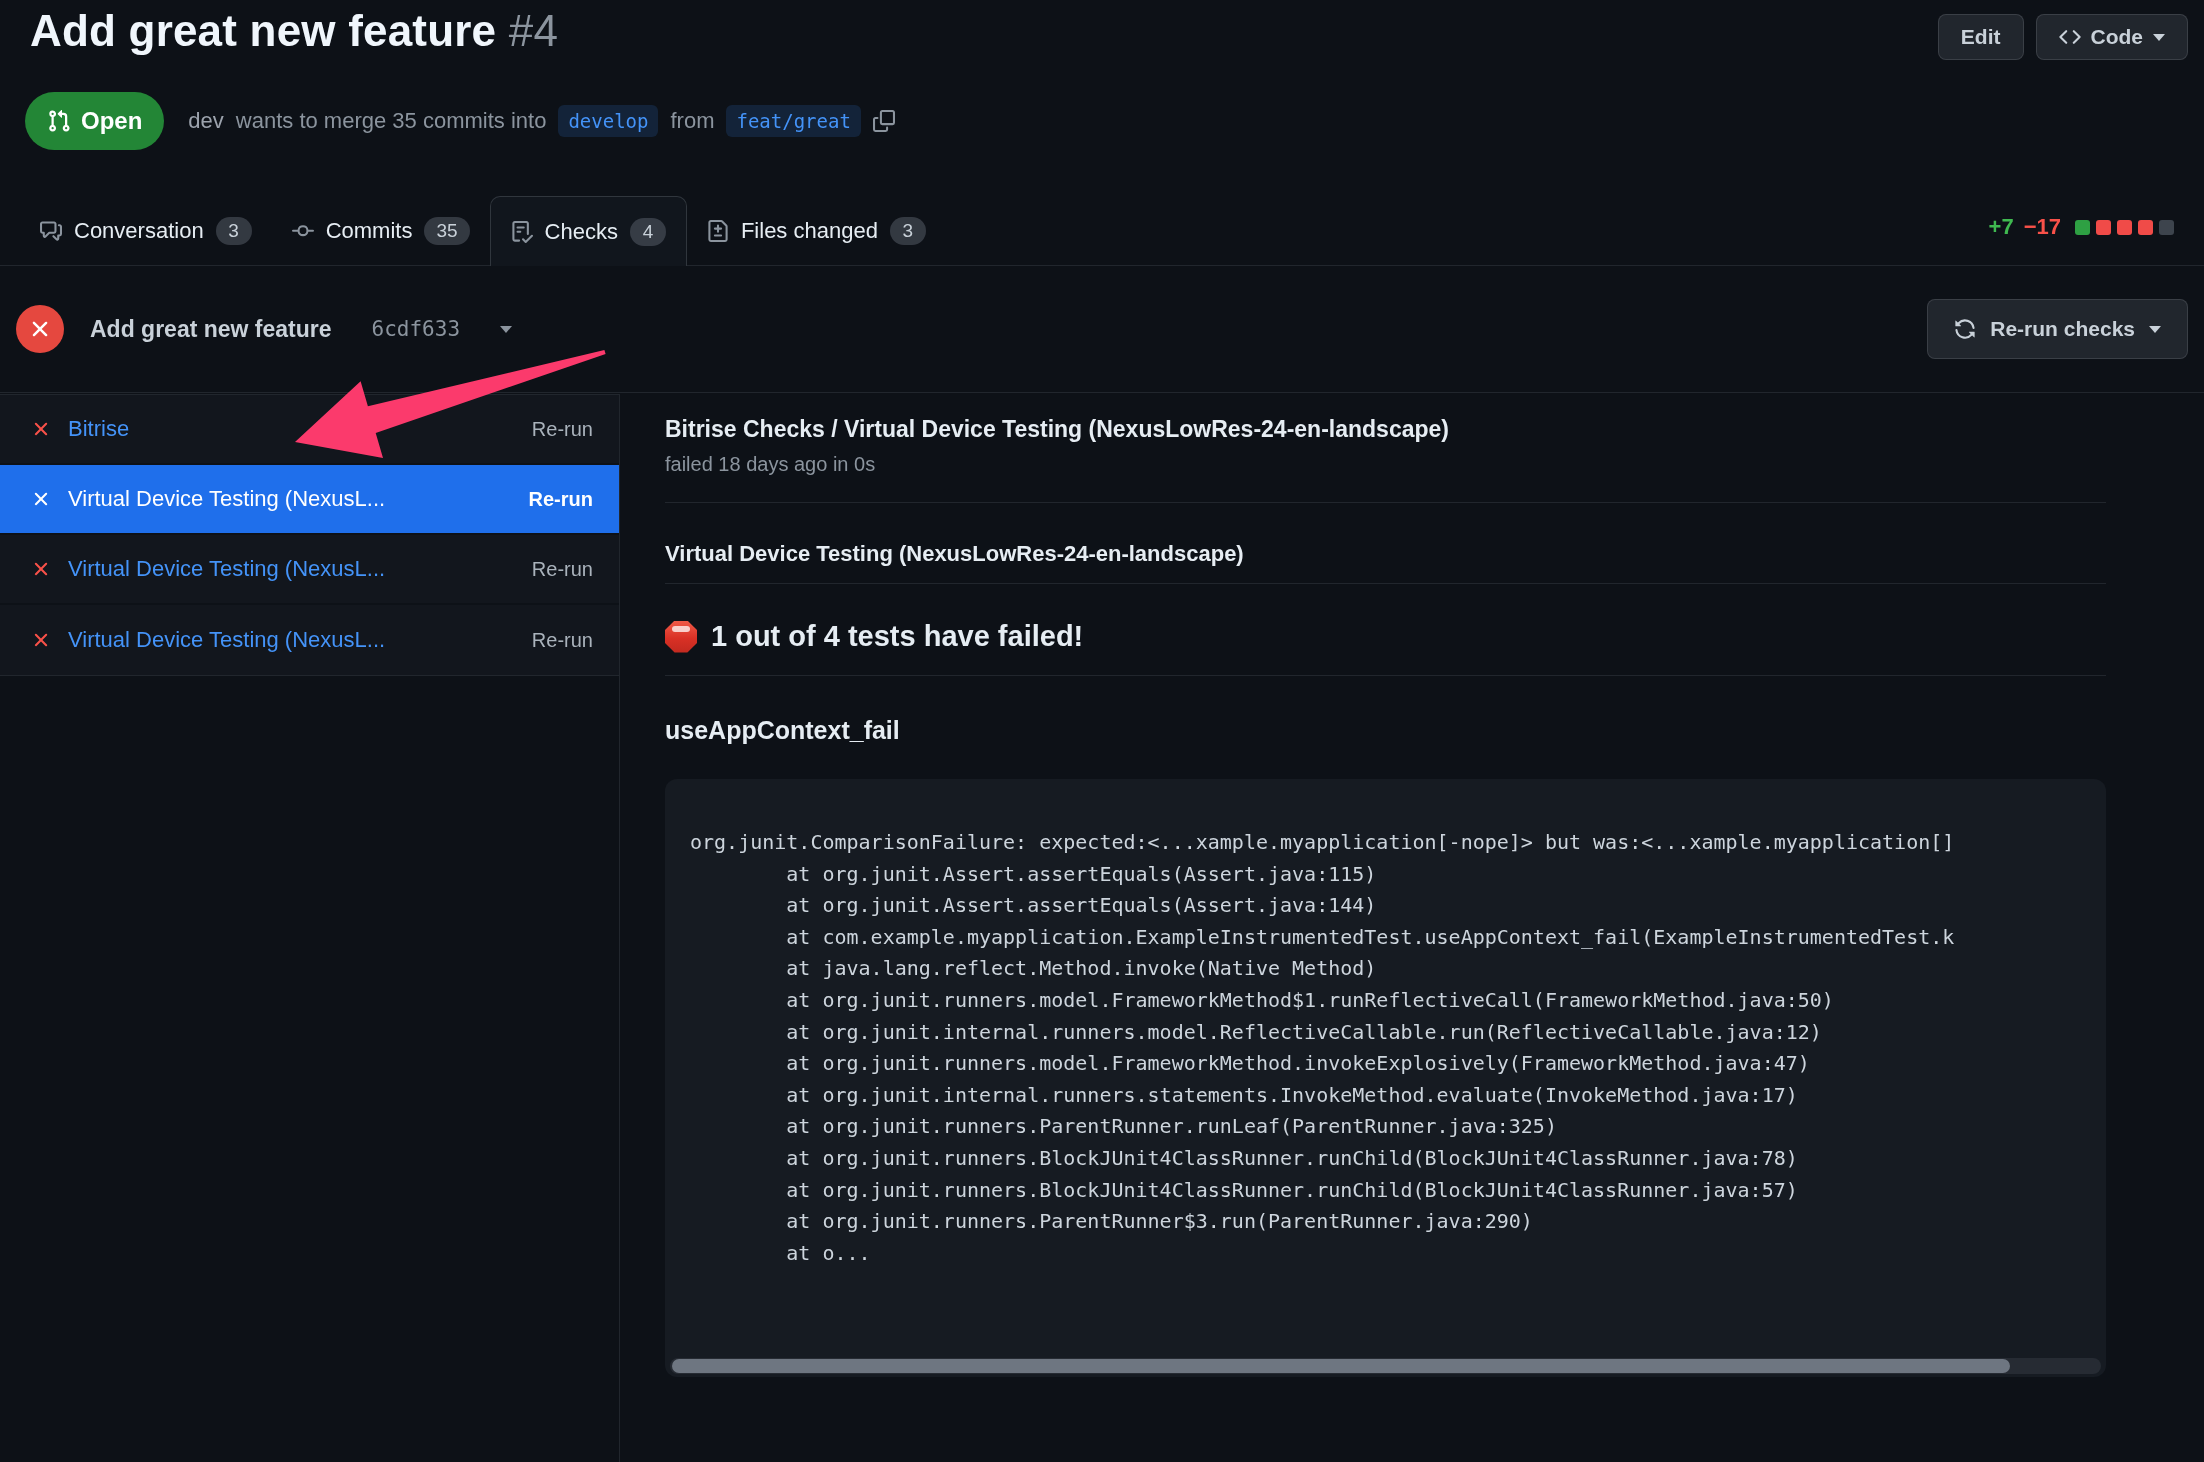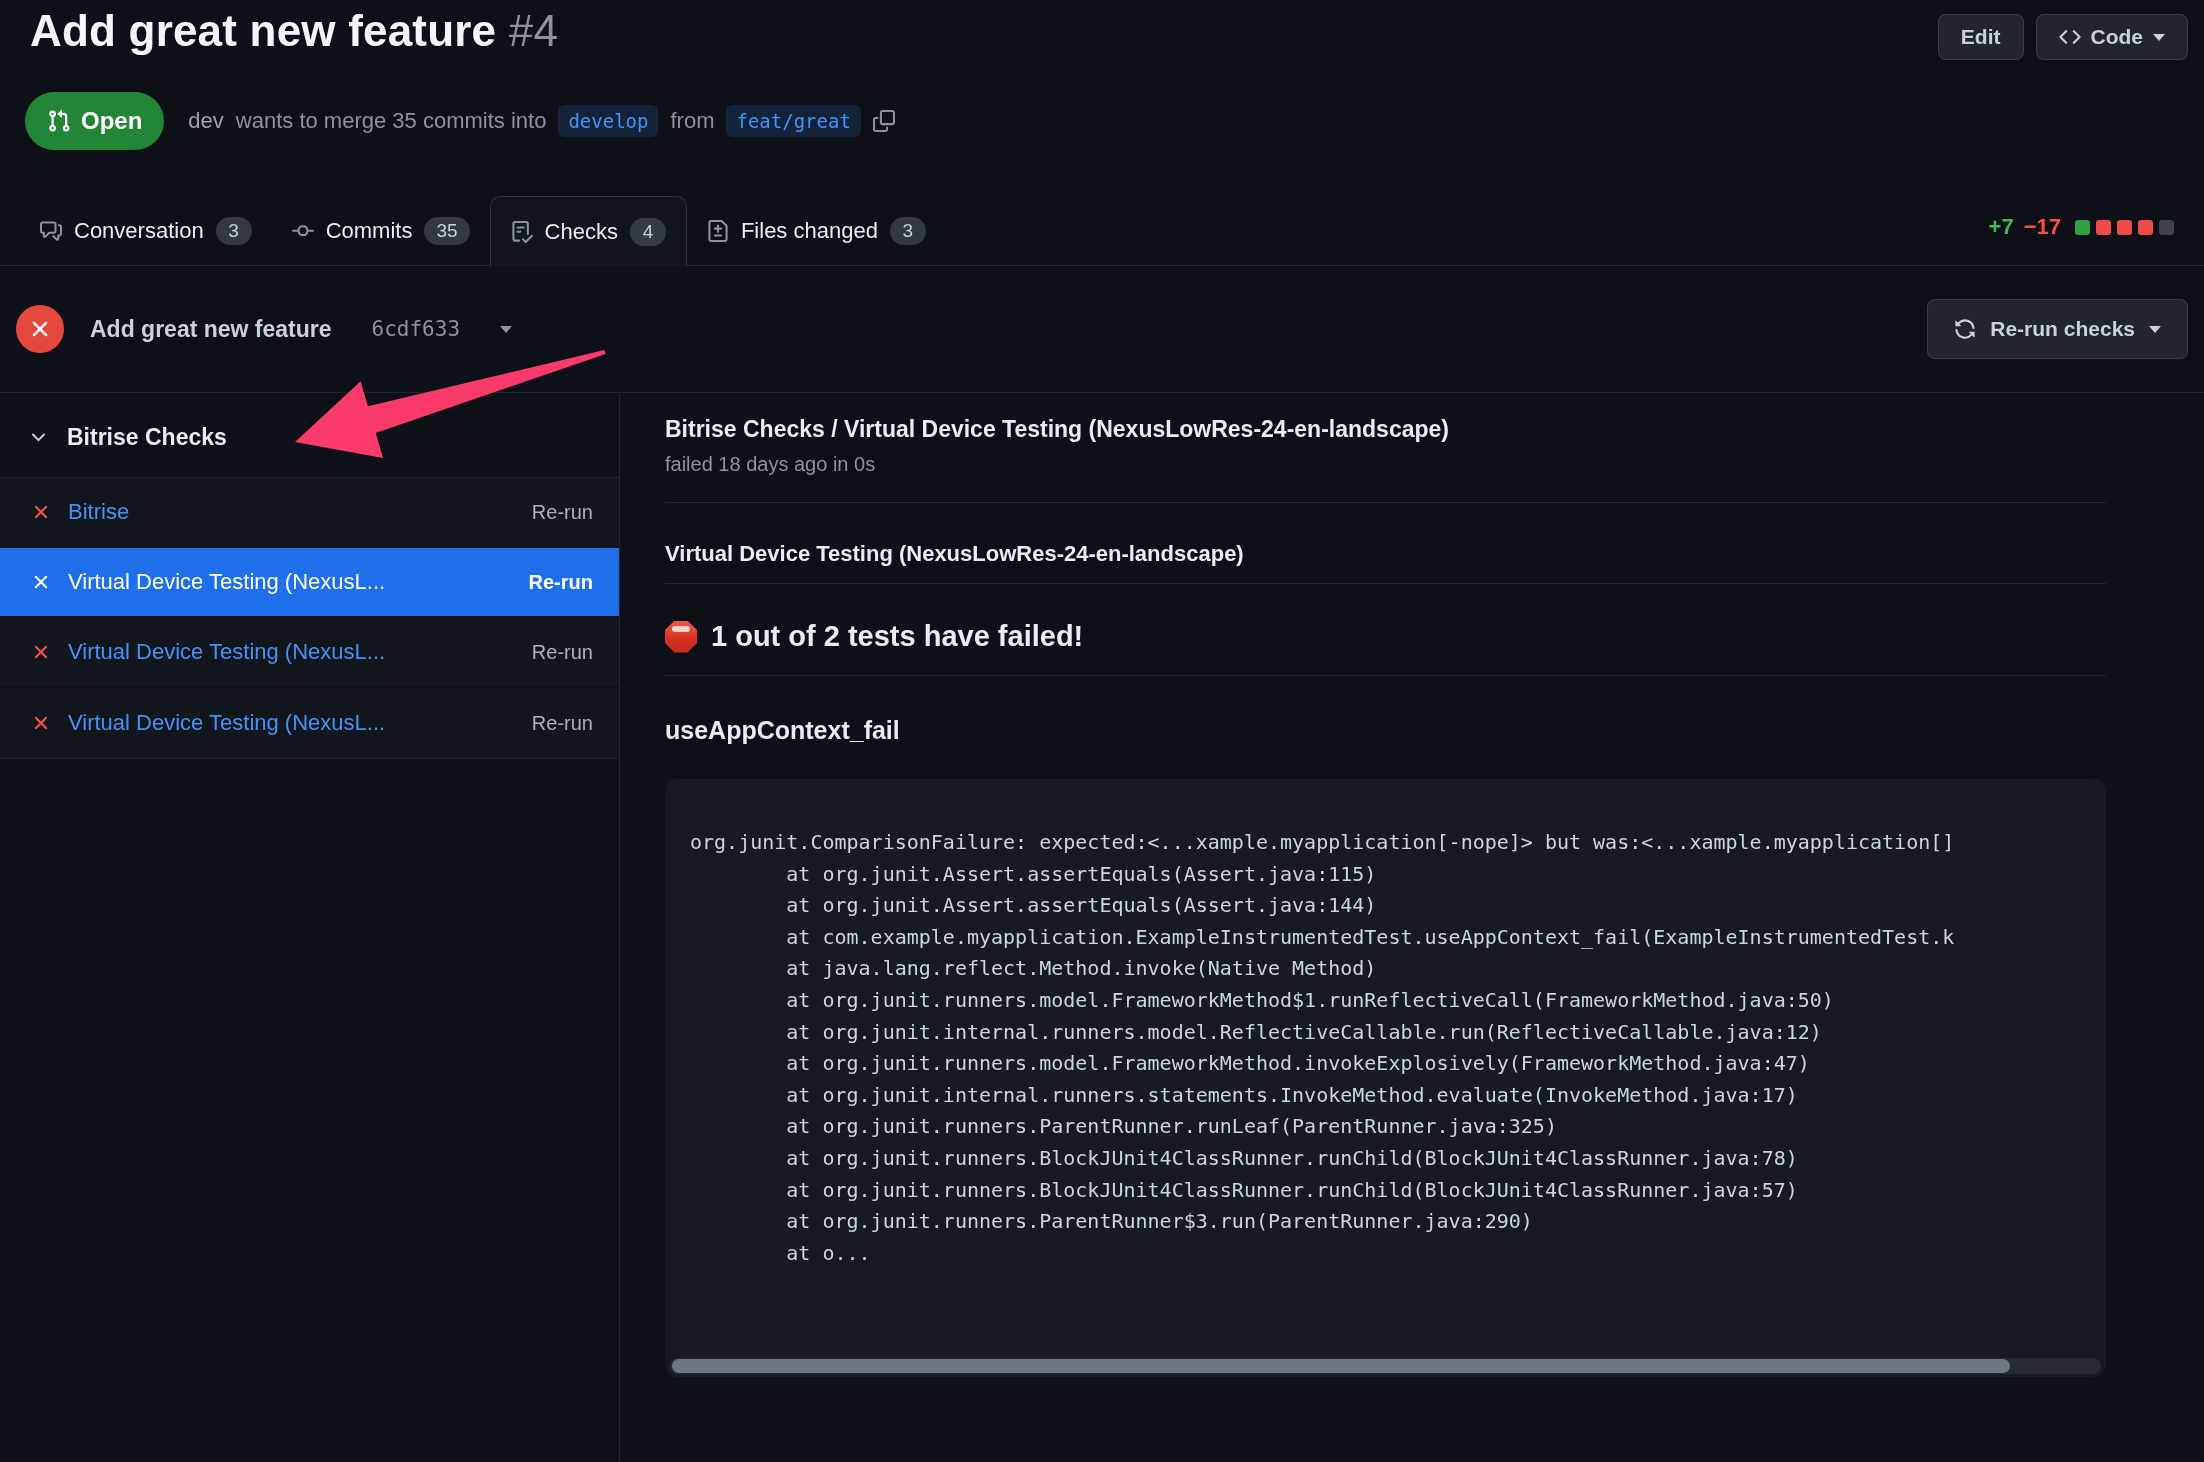--- a/index.html
+++ b/index.html
@@ -199,26 +199,20 @@
           <path d="M1.705 8.005a.75.75 0 0 1 .834.656 5.5 5.5 0 0 0 9.592 2.97l-1.204-1.204a.25.25 0 0 1 .177-.427h3.646a.25.25 0 0 1 .25.25v3.646a.25.25 0 0 1-.427.177l-1.38-1.38A7.002 7.002 0 0 1 1.05 8.84a.75.75 0 0 1 .656-.834ZM8 2.5a5.487 5.487 0 0 0-4.131 1.869l1.204 1.204A.25.25 0 0 1 4.896 6H1.25A.25.25 0 0 1 1 5.75V2.104a.25.25 0 0 1 .427-.177l1.38 1.38A7.002 7.002 0 0 1 14.95 7.16a.75.75 0 0 1-1.49.178A5.5 5.5 0 0 0 8 2.5Z"></path>
         </svg>
       <span>Re-run checks</span>
       <span class="caret"></span>
     </button>
   </section>
 
   <div class="checks-body">
 
     <aside class="sidebar">
-      <div class="group-header">
-        <svg class="oct chev" width="21" height="21" viewBox="0 0 16 16">
-            <path d="M12.78 5.22a.749.749 0 0 1 0 1.06l-4.25 4.25a.749.749 0 0 1-1.06 0L3.22 6.28a.749.749 0 1 1 1.06-1.06L8 8.939l3.72-3.719a.749.749 0 0 1 1.06 0Z"></path>
-          </svg>
-        <span class="glabel">Bitrise Checks</span>
-      </div>
       <ul class="check-list">
         <li class="check-row">
           <svg class="oct x" width="22" height="22" viewBox="0 0 16 16">
               <path d="M3.72 3.72a.75.75 0 0 1 1.06 0L8 6.94l3.22-3.22a.749.749 0 0 1 1.275.326.749.749 0 0 1-.215.734L9.06 8l3.22 3.22a.749.749 0 0 1-.326 1.275.749.749 0 0 1-.734-.215L8 9.06l-3.22 3.22a.751.751 0 0 1-1.042-.018.751.751 0 0 1-.018-1.042L6.94 8 3.72 4.78a.75.75 0 0 1 0-1.06Z"></path>
             </svg>
           <span class="cname">Bitrise</span>
           <span class="raction">Re-run</span>
         </li>
         <li class="check-row selected">
           <svg class="oct x" width="22" height="22" viewBox="0 0 16 16">
@@ -244,21 +238,21 @@
       </ul>
     </aside>
 
     <main class="main">
       <div class="breadcrumb">Bitrise Checks / Virtual Device Testing (NexusLowRes-24-en-landscape)</div>
       <div class="status-line">failed 18 days ago in 0s</div>
       <hr class="rule">
       <h2 class="md-h2">Virtual Device Testing (NexusLowRes-24-en-landscape)</h2>
       <h2 class="summary-h2">
         <span class="stop-sign"></span>
-        <span>1 out of 2 tests have failed!</span>
+        <span>1 out of 4 tests have failed!</span>
       </h2>
       <h3 class="md-h3">useAppContext_fail</h3>
 
       <div class="code-block">
 <pre><span>org.junit.ComparisonFailure: expected:&lt;...xample.myapplication[-nope]&gt; but was:&lt;...xample.myapplication[]</span>
 <span>        at org.junit.Assert.assertEquals(Assert.java:115)</span>
 <span>        at org.junit.Assert.assertEquals(Assert.java:144)</span>
 <span>        at com.example.myapplication.ExampleInstrumentedTest.useAppContext_fail(ExampleInstrumentedTest.k</span>
 <span>        at java.lang.reflect.Method.invoke(Native Method)</span>
 <span>        at org.junit.runners.model.FrameworkMethod$1.runReflectiveCall(FrameworkMethod.java:50)</span>

